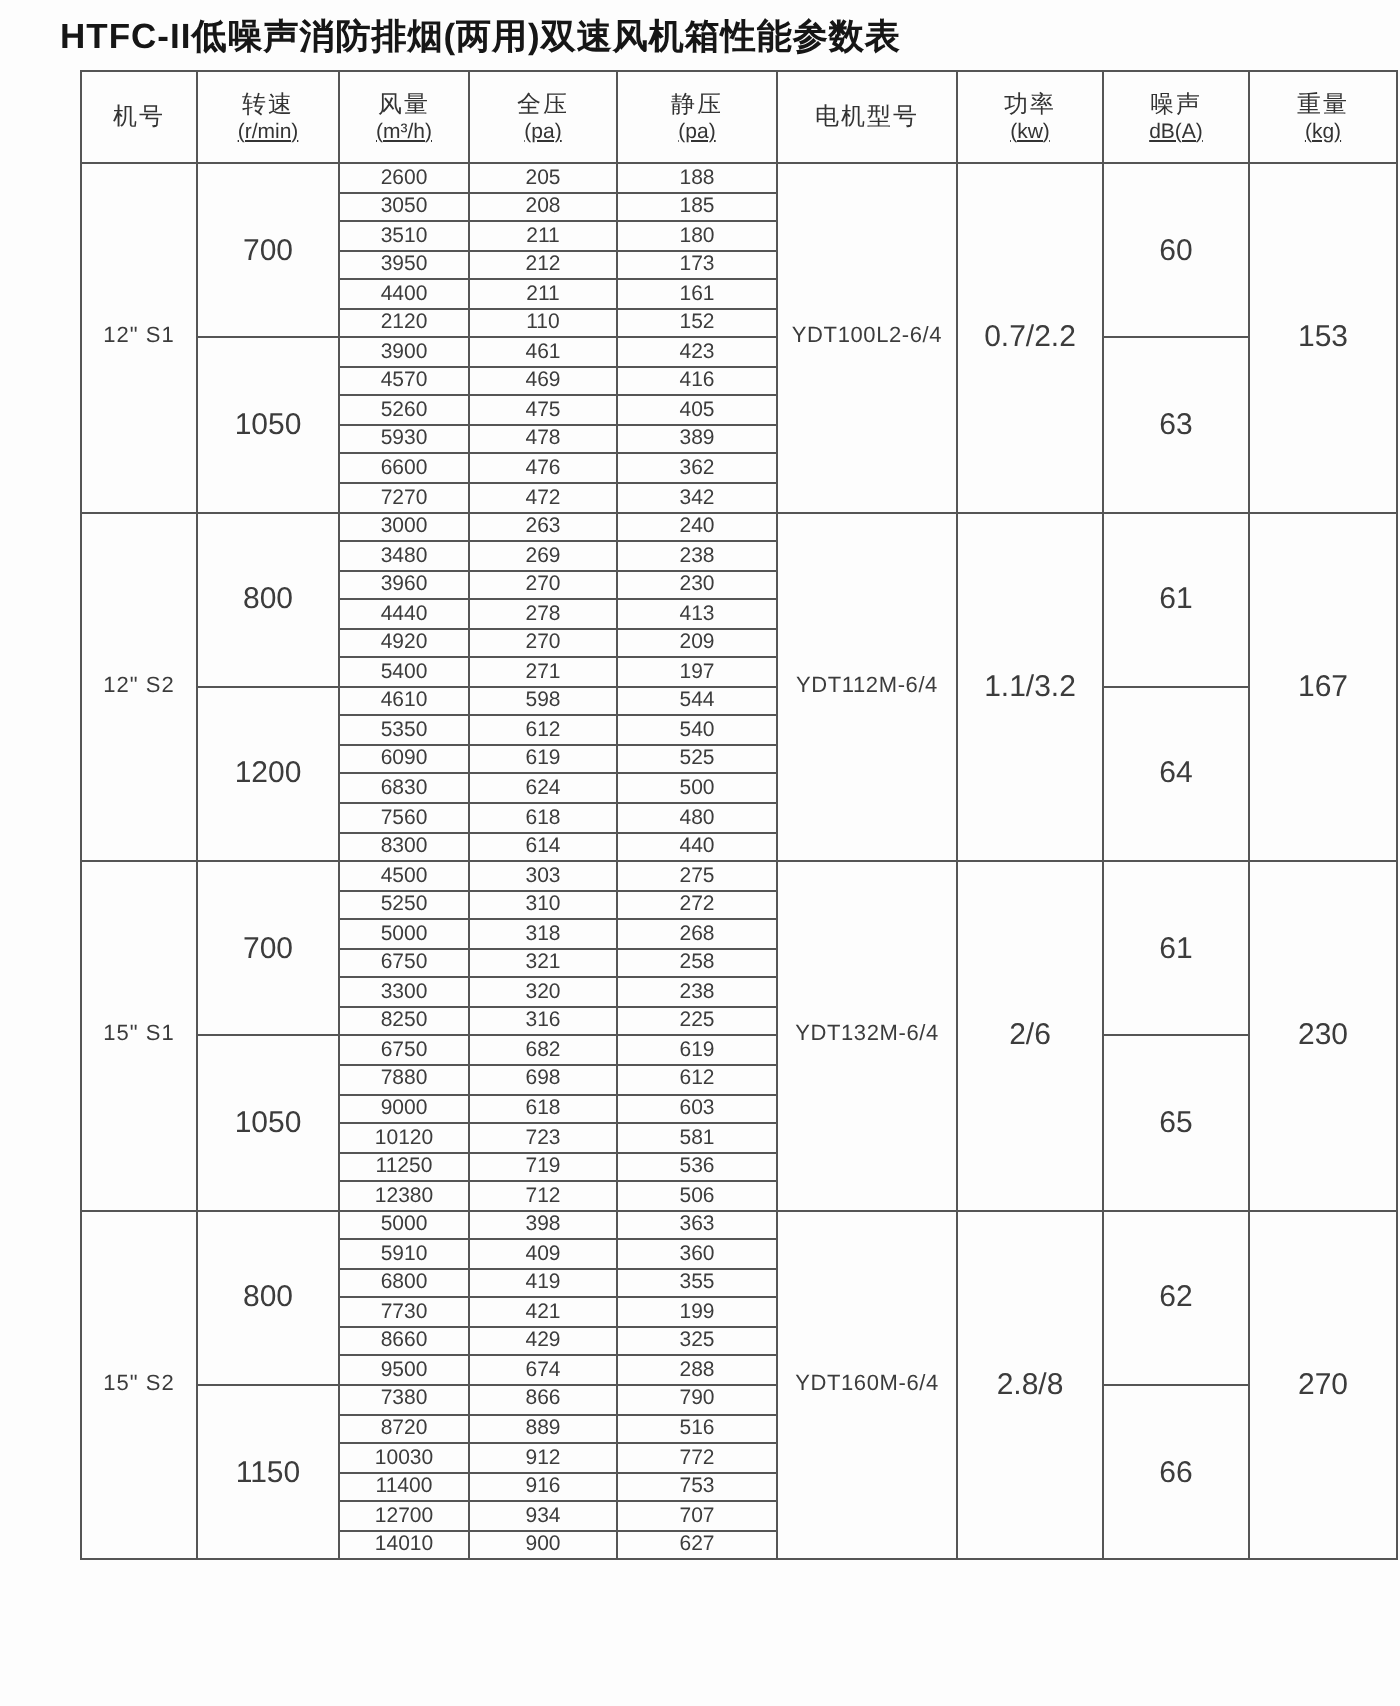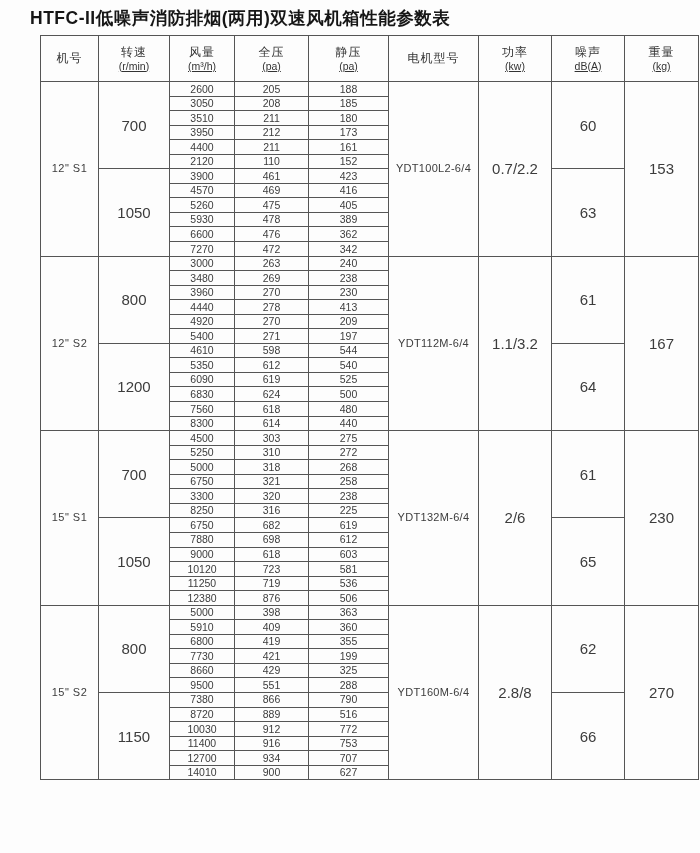--- a/index.html
+++ b/index.html
@@ -330,21 +330,21 @@
             <td class="cell-total-pressure">723</td>
             <td class="cell-static-pressure">581</td>
           </tr>
           <tr>
             <td class="cell-airflow">11250</td>
             <td class="cell-total-pressure">719</td>
             <td class="cell-static-pressure">536</td>
           </tr>
           <tr>
             <td class="cell-airflow">12380</td>
-            <td class="cell-total-pressure">876</td>
+            <td class="cell-total-pressure">712</td>
             <td class="cell-static-pressure">506</td>
           </tr>
           <tr>
             <td class="cell-model" rowspan="12">15" S2</td>
             <td class="cell-speed" rowspan="6">800</td>
             <td class="cell-airflow">5000</td>
             <td class="cell-total-pressure">398</td>
             <td class="cell-static-pressure">363</td>
             <td class="cell-motor" rowspan="12">YDT160M-6/4</td>
             <td class="cell-power" rowspan="12">2.8/8</td>
@@ -366,21 +366,21 @@
             <td class="cell-total-pressure">421</td>
             <td class="cell-static-pressure">199</td>
           </tr>
           <tr>
             <td class="cell-airflow">8660</td>
             <td class="cell-total-pressure">429</td>
             <td class="cell-static-pressure">325</td>
           </tr>
           <tr>
             <td class="cell-airflow">9500</td>
-            <td class="cell-total-pressure">551</td>
+            <td class="cell-total-pressure">674</td>
             <td class="cell-static-pressure">288</td>
           </tr>
           <tr>
             <td class="cell-speed" rowspan="6">1150</td>
             <td class="cell-airflow">7380</td>
             <td class="cell-total-pressure">866</td>
             <td class="cell-static-pressure">790</td>
             <td class="cell-noise" rowspan="6">66</td>
           </tr>
           <tr>

